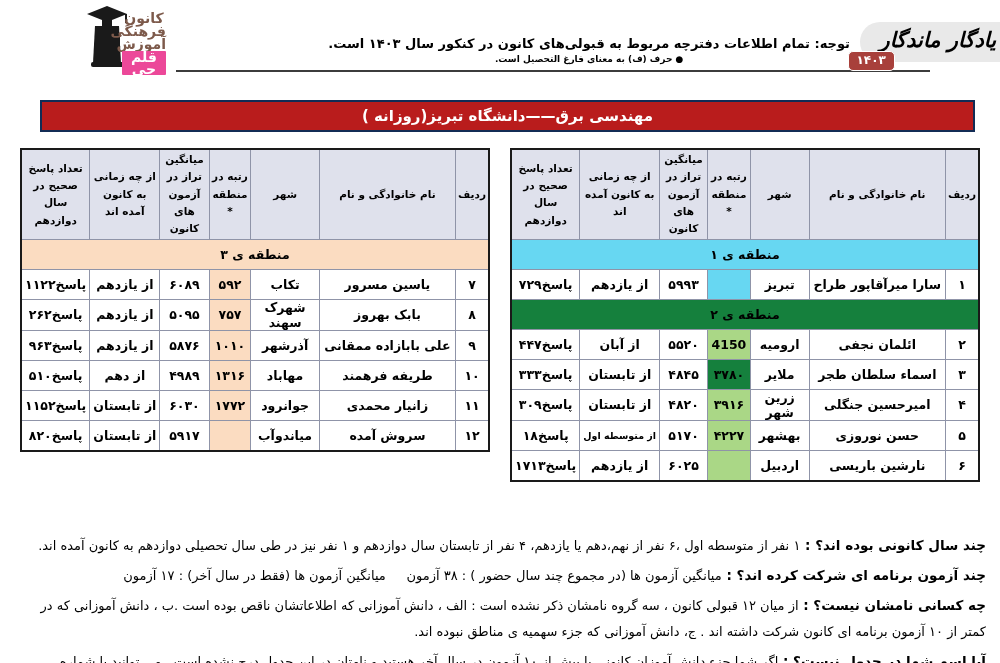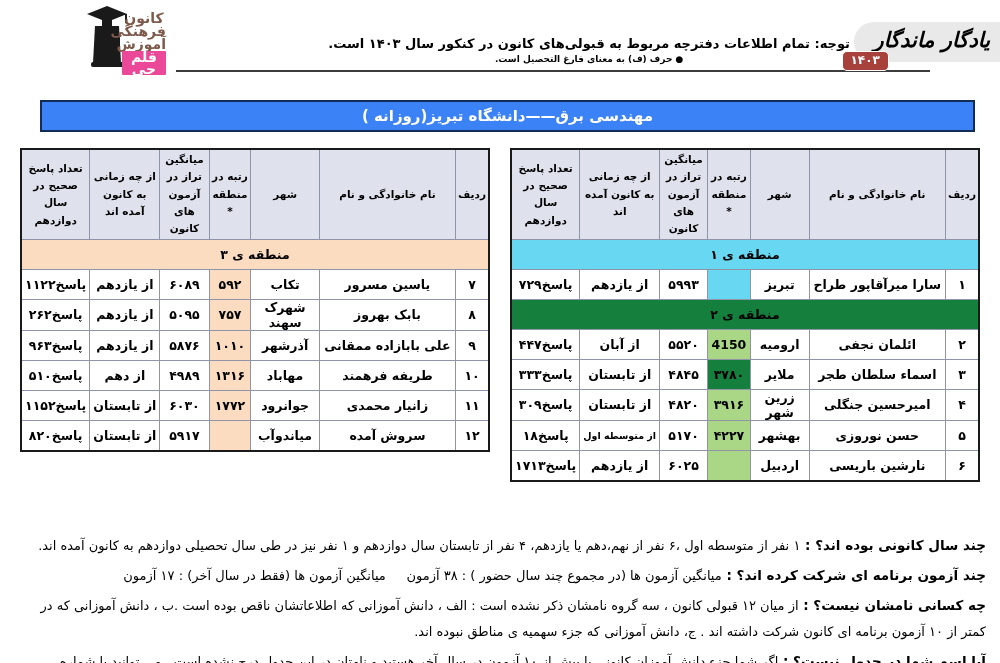--- a/index.html
+++ b/index.html
@@ -11,21 +11,21 @@
   .grad-svg{width:44px;height:64px;display:block;}
   .board{width:44px;margin-left:-7px;margin-top:7px;display:flex;flex-direction:column;gap:1px;
          font-size:14px;font-weight:bold;color:#7d5a4b;text-align:center;direction:rtl;}
   .board-line{line-height:12px;}
   .board-line.last{background:#ec4899;color:#fff;border-radius:1px;}
   .header-rule{position:absolute;left:176px;right:70px;top:70px;border-top:2px solid #3c3c3c;}
   .notice{position:absolute;right:150px;top:36px;text-align:right;}
   .notice-1{font-size:13px;font-weight:bold;}
   .notice-2{font-size:9px;font-weight:bold;text-align:center;margin-top:3px;}
   .yadegar{position:absolute;right:0;top:22px;background:#e9e9e9;border-radius:22px 0 0 22px;
-           padding:5px 10px 10px 20px;}
+           padding:5px 4px 10px 20px;}
   .yadegar-title{font-family:"DejaVu Serif",serif;font-style:italic;font-weight:bold;
                  font-size:21px;letter-spacing:1px;white-space:nowrap;}
   .badge{position:absolute;left:-12px;bottom:-9px;background:#a8403b;color:#fff;font-size:12px;
          font-weight:bold;padding:1px 8px 3px;border-radius:5px;border:1px solid #fff;}
   
   .title-bar{margin:8px 25px 16px;border:2px solid #132c55;background:#1478c8;color:#fff;
              font-weight:bold;font-size:15px;text-align:center;padding:5px 0;}
   
   .tables{display:flex;gap:20px;margin:0 20px;align-items:flex-start;}
   table.results{flex:1;border-collapse:collapse;table-layout:fixed;border:2px solid #1a1a1a;
@@ -75,21 +75,21 @@
       <div class="notice-1">توجه: تمام اطلاعات دفترچه مربوط به قبولی‌های کانون در کنکور سال ۱۴۰۳ است.</div>
       <div class="notice-2">● حرف (ف) به معنای فارغ التحصیل است.</div>
     </div>
 
     <div class="yadegar">
       <div class="yadegar-title">یادگار ماندگار</div>
       <div class="badge" style="background: rgb(168, 64, 59);">۱۴۰۳</div>
     </div>
   </div>
 
-  <div class="title-bar" style="background: #3b82f6; color: rgb(255, 255, 255); margin-left: 40px;">
+  <div class="title-bar" style="background: #b91c1c; color: rgb(255, 255, 255); margin-left: 40px;">
     <span>مهندسی برق——دانشگاه تبریز(روزانه )</span>
   </div>
 
   <div class="tables">
     <table class="results">
         <colgroup>
           <col style="width: 6.5%;">
           <col style="width: 30%;">
           <col style="width: 16.5%;">
           <col style="width: 9.5%;">

